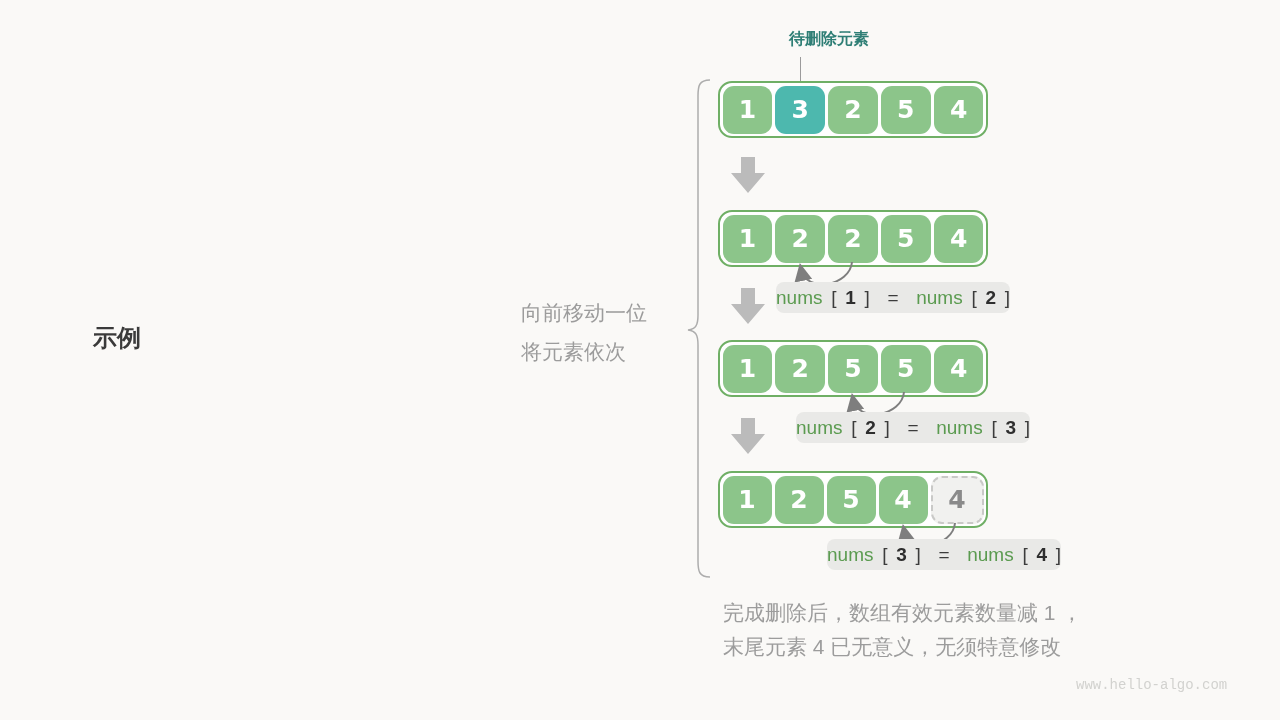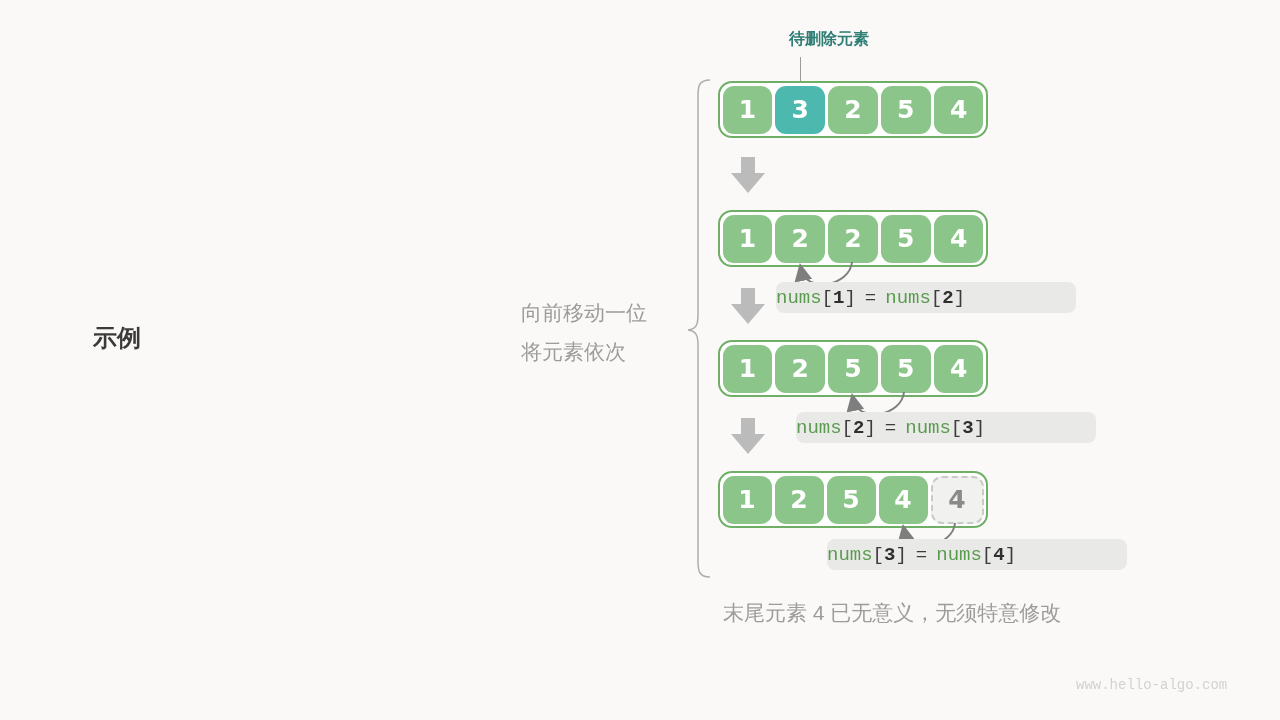--- a/index.html
+++ b/index.html
@@ -63,24 +63,24 @@
   .da-0 { top: 157px; } .da-1 { top: 288px; } .da-2 { top: 418px; }
 
   
   .curve-arrow { position: absolute; }
   .ca-0 { left: 788px; top: 259px; }
   .ca-1 { left: 840px; top: 389px; }
   .ca-2 { left: 891px; top: 520px; }
 
   
   .code-label {
-    position: absolute; width: 300px; height: 31px;
+    position: absolute; width: 234px; height: 31px;
     background: #E9E9E7; border-radius: 8px;
-    display: flex; align-items: center; justify-content: flex-start;
-    font-family: Liberation Mono, monospace;
+    display: flex; align-items: center; justify-content: space-between;
+    font-family: Liberation Sans, sans-serif;
     font-size: 19px; color: #3C3C3C; white-space: pre;
   }
   .cl-0 { left: 776px; top: 282px; }
   .cl-1 { left: 796px; top: 412px; }
   .cl-2 { left: 827px; top: 539px; }
   .code-fn { color: #5B9B50; }
   .code-idx { font-weight: bold; color: #2E2E2E; }
   .code-eq { margin: 0 9px; }
 
   
@@ -192,18 +192,19 @@
       </marker>
     </defs>
     <path d="M 64,3 C 62,27 18,35 13,10" fill="none" stroke="#7E7E7E" stroke-width="2" marker-end="url(#ah2)"></path>
   </svg>
 
   <div class="code-label cl-2">
     <span class="code-fn">nums</span><span>[</span><span class="code-idx">3</span><span>]</span><span class="code-eq">=</span><span class="code-fn">nums</span><span>[</span><span class="code-idx">4</span><span>]</span>
   </div>
 
   <div class="footer-note">
+    <div>完成删除后，数组有效元素数量减 1 ，</div>
     <div>末尾元素 4 已无意义，无须特意修改</div>
   </div>
 
   <div class="watermark">www.hello-algo.com</div>
 
 </div>
 
 </body></html>

